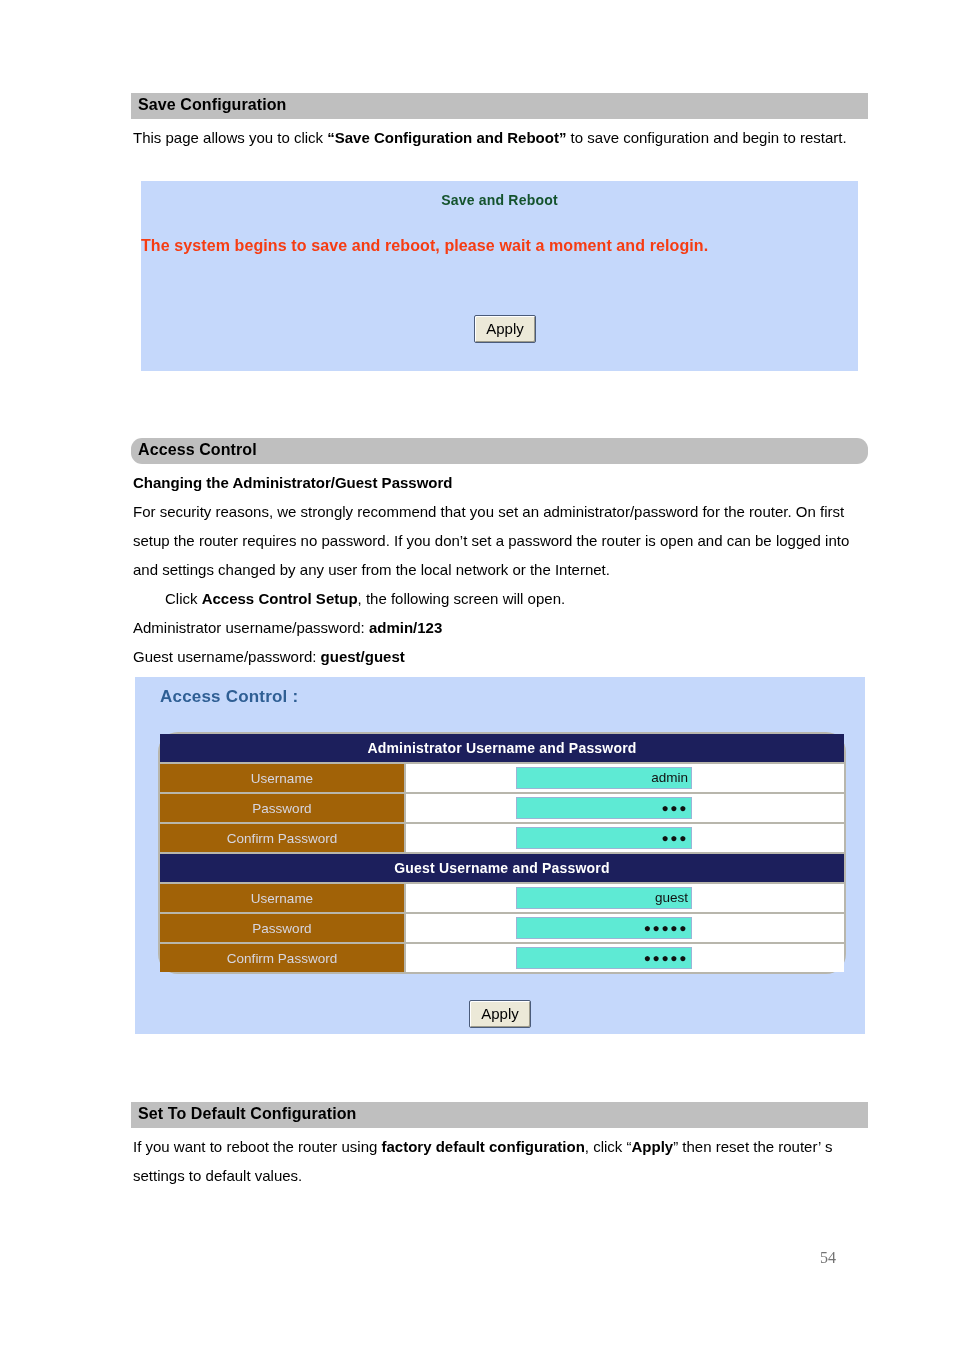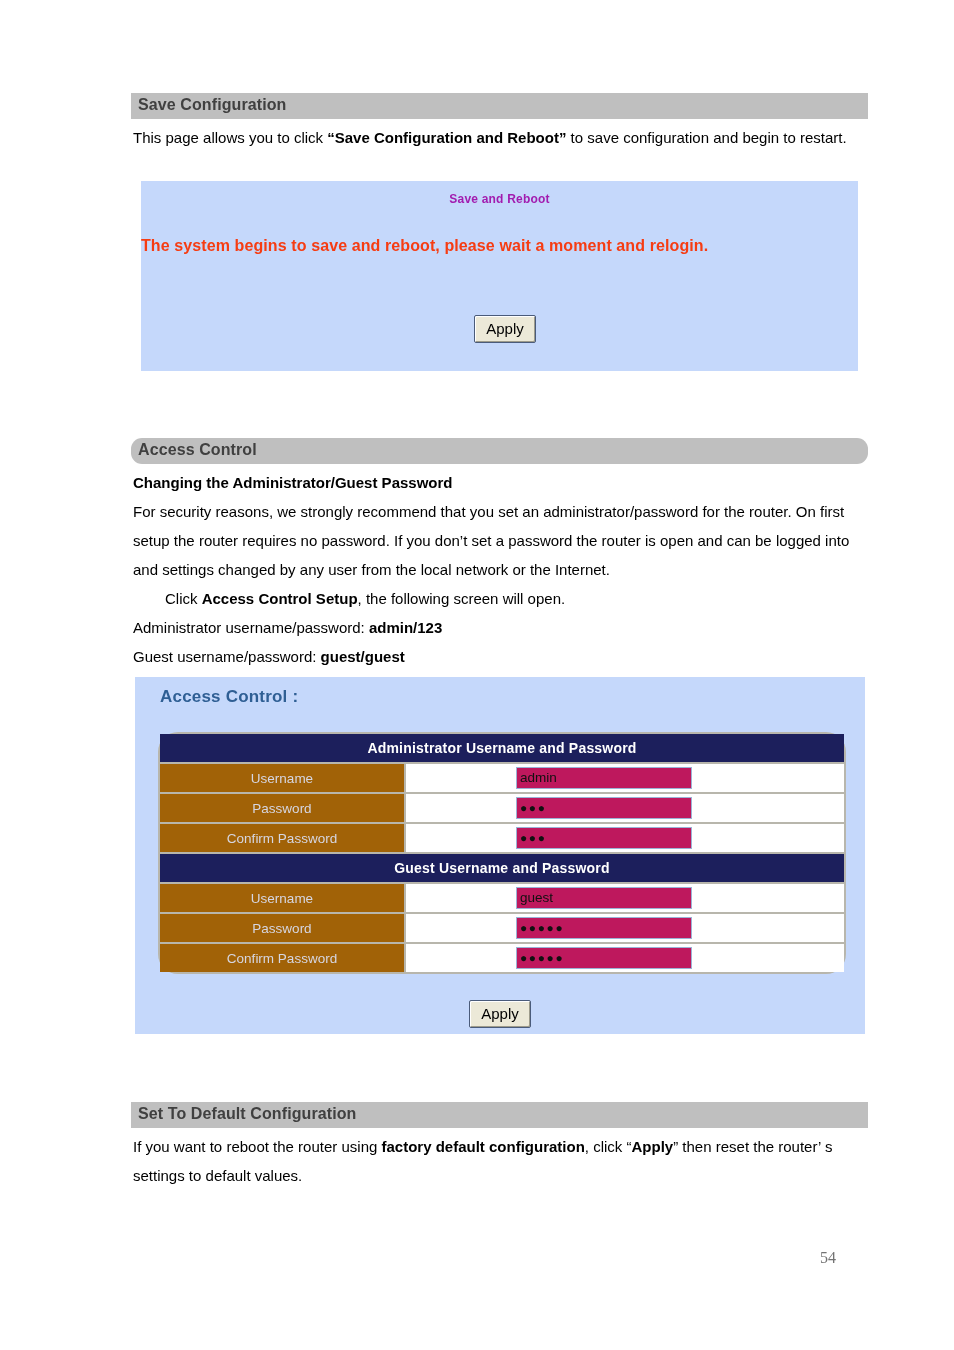--- a/index.html
+++ b/index.html
@@ -32,21 +32,21 @@
     background: #bfbfbf;
     box-sizing: border-box;
   }
   .section-bar .section-title {
     position: absolute;
     left: 7px;
     top: 3px;
     font-size: 16px;
     font-weight: bold;
     letter-spacing: 0.1px;
-    color: #404040;
+    color: #000000;
     white-space: nowrap;
   }
 
   
   .para {
     position: absolute;
     left: 133px;
     width: 740px;
     font-size: 15px;
     line-height: 29px;
@@ -58,23 +58,23 @@
   .ui-panel {
     position: absolute;
     background: #c5d8fb;
     box-sizing: border-box;
   }
 
   .panel-title-center {
     position: absolute;
     width: 100%;
     text-align: center;
-    font-size: 12px;
-    font-weight: bold;
-    color: #a21caf;
+    font-size: 14px;
+    font-weight: bold;
+    color: #14532d;
     letter-spacing: 0.2px;
   }
   .panel-alert {
     position: absolute;
     width: 100%;
     text-align: left;
     font-size: 16px;
     font-weight: bold;
     color: #f63c12;
     letter-spacing: 0.1px;
@@ -132,31 +132,31 @@
   }
   td.val {
     background: #ffffff;
     text-align: center;
   }
   .txtfield {
     width: 176px;
     height: 22px;
     box-sizing: border-box;
     border: 1px solid #9bb4d6;
-    background: #be185d;
+    background: #5eead4;
     font-family: "Liberation Sans", sans-serif;
     font-size: 13.5px;
     color: #111111;
     padding: 0 3px;
     outline: none;
     vertical-align: middle;
     margin-left: -42px;
     display: inline-block;
     line-height: 20px;
-    text-align: left;
+    text-align: right;
   }
   .txtfield.pw {
     font-size: 12px;
     letter-spacing: 1.6px;
     line-height: 21px;
   }
 
   .page-number {
     position: absolute;
     left: 820px;

